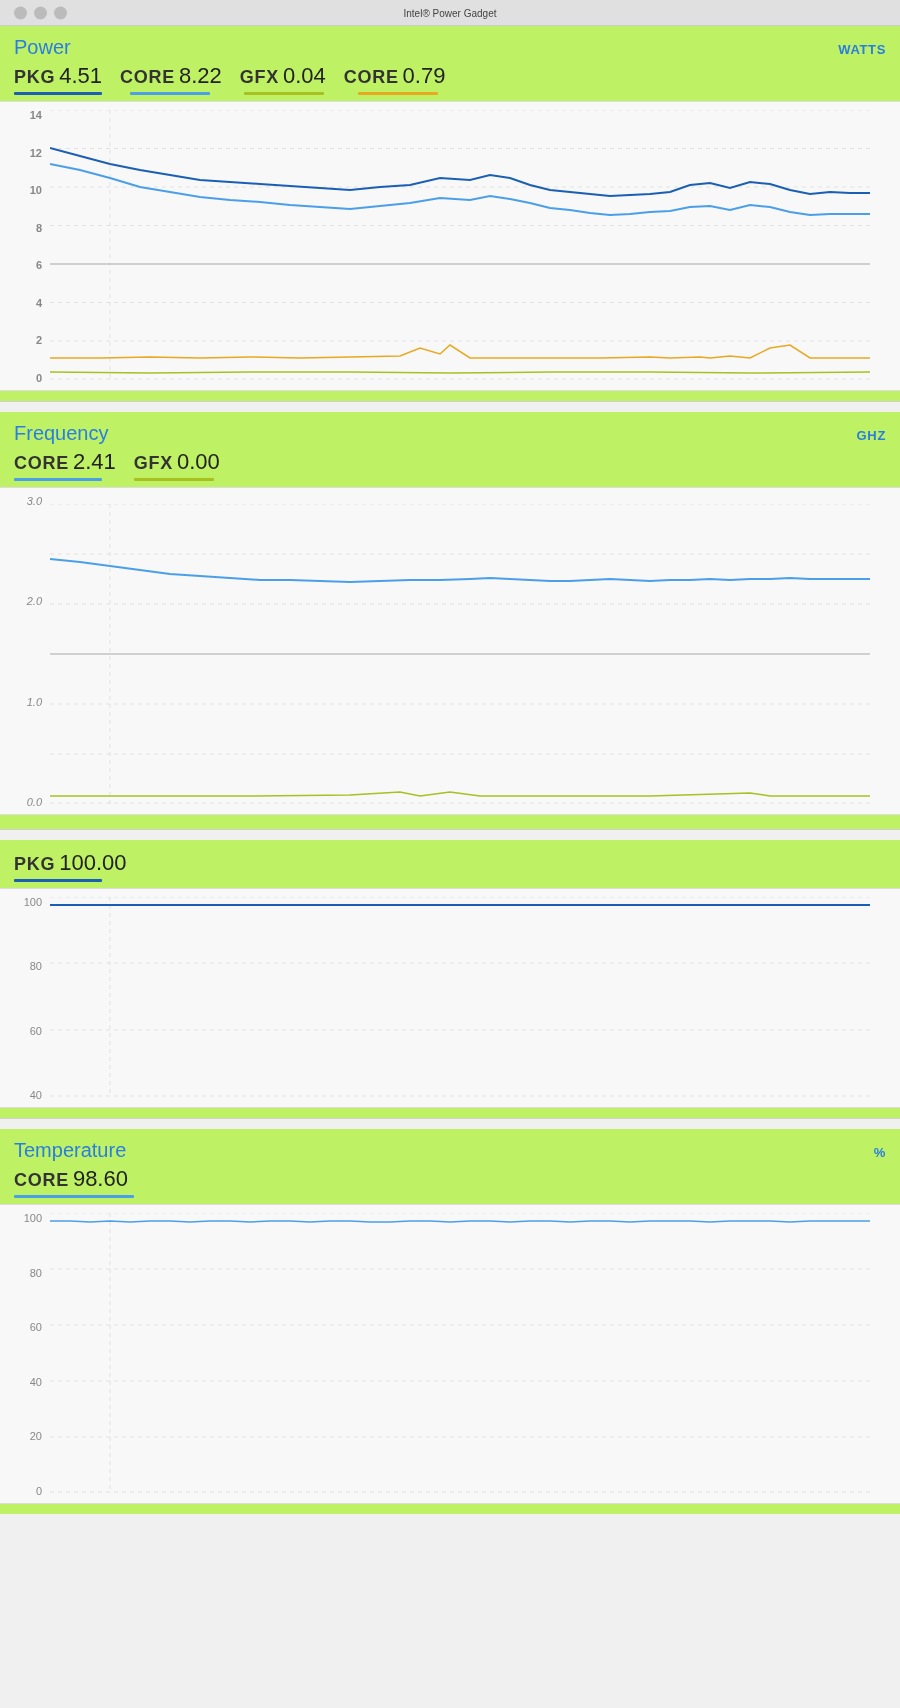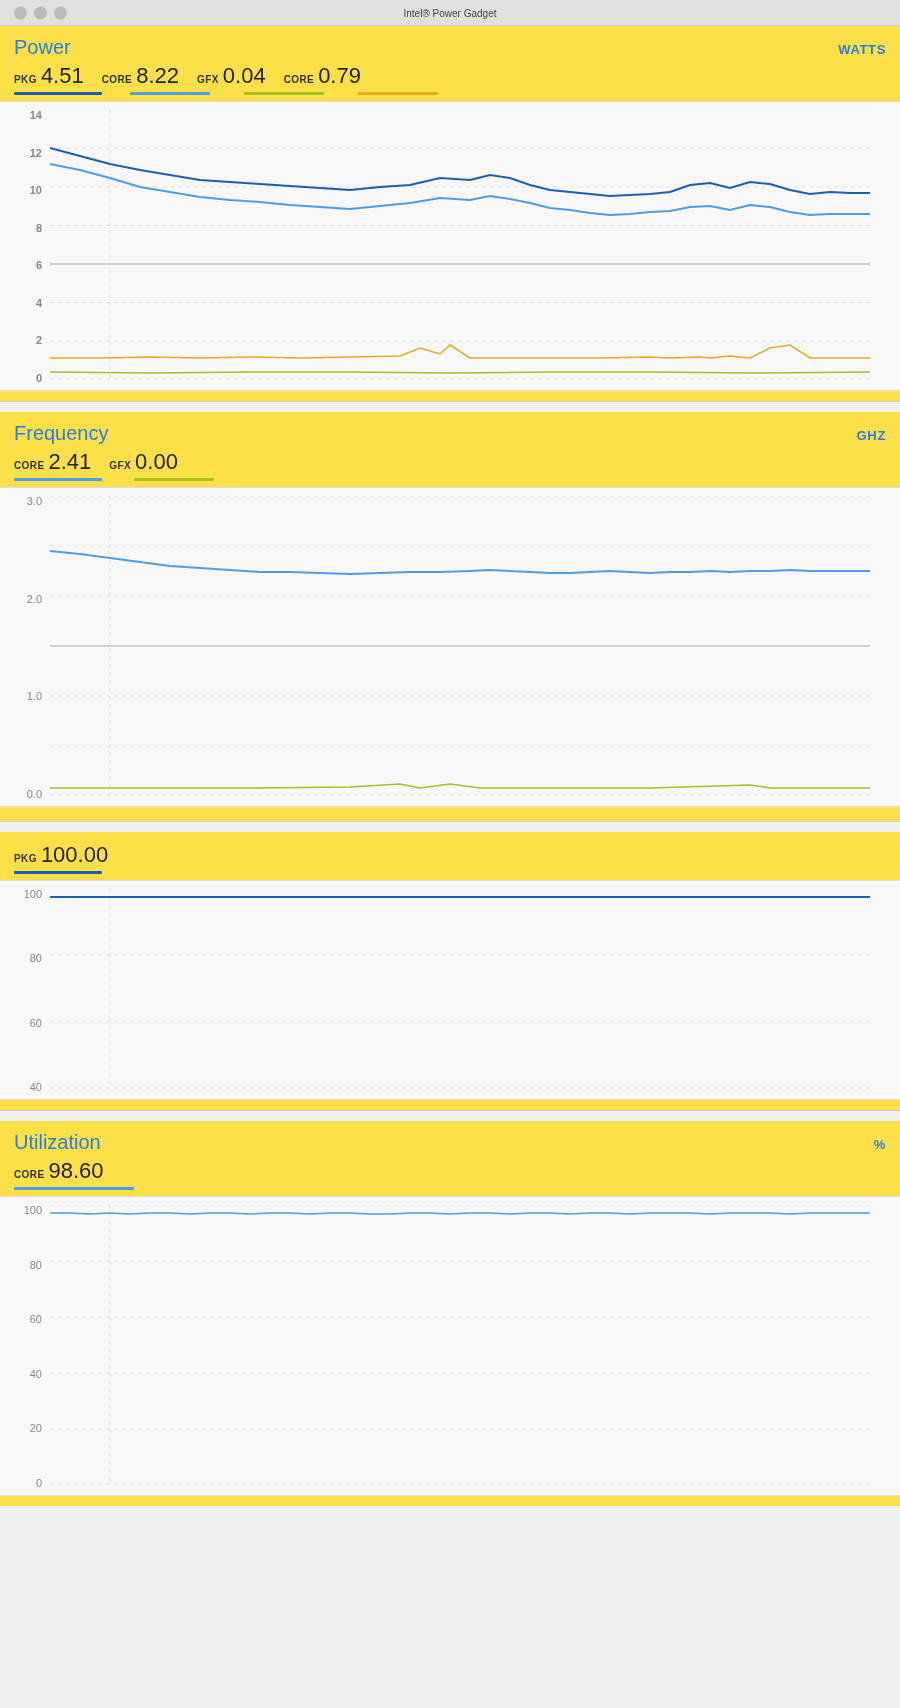--- a/index.html
+++ b/index.html
@@ -26,21 +26,21 @@
       display: flex;
       gap: 7px;
     }
     .window-btn {
       width: 13px;
       height: 13px;
       border-radius: 50%;
       background: #bbb;
     }
     .section {
-      background: #fde047;
+      background: #bef264;
       border-bottom: 1px solid #d0d0d0;
       padding: 10px 14px 0 14px;
     }
     .section-header {
       display: flex;
       justify-content: space-between;
       align-items: baseline;
       margin-bottom: 4px;
     }
     .section-title {
@@ -55,21 +55,21 @@
       letter-spacing: 0.05em;
     }
     .metrics-row {
       display: flex;
       align-items: baseline;
       gap: 0;
       margin-bottom: 2px;
       flex-wrap: nowrap;
     }
     .metric-label {
-      font-size: 10px;
+      font-size: 18px;
       font-weight: 600;
       color: #333;
       letter-spacing: 0.04em;
       margin-right: 4px;
     }
     .metric-value {
       font-size: 22px;
       font-weight: 300;
       color: #222;
       margin-right: 18px;
@@ -191,21 +191,21 @@
   </div>
   <div class="underline-row">
     <div class="ul-item">
       <div class="ul-bar" style="width:88px;background:#4a9fe8;"></div>
     </div>
     <div class="ul-item" style="margin-left:14px;">
       <div class="ul-bar" style="width:80px;background:#a8c020;"></div>
     </div>
   </div>
 
-  <div style="position:relative;margin:4px -14px;background:#f8f8f8;border-top:1px solid #ddd;border-bottom:1px solid #ddd;padding:8px 10px 6px 50px;">
+  <div style="position:relative;margin:4px -14px;background:#f8f8f8;border-top:1px solid #ddd;border-bottom:1px solid #ddd;padding:16px 10px 6px 50px;font-style:italic;">
     <div style="position:absolute;left:0;top:0;width:46px;height:100%;display:flex;flex-direction:column;justify-content:space-between;padding:8px 4px 6px 2px;">
       <span class="y-label">3.0</span>
       <span class="y-label"></span>
       <span class="y-label">2.0</span>
       <span class="y-label"></span>
       <span class="y-label">1.0</span>
       <span class="y-label"></span>
       <span class="y-label">0.0</span>
     </div>
     <svg width="820" height="300">
@@ -253,21 +253,21 @@
       <line x1="60" y1="0" x2="60" y2="200" stroke="#ccc" stroke-width="0.5" stroke-dasharray="4,4"></line>
 
       <polyline fill="none" stroke="#1a5fb4" stroke-width="2" points="0,8 30,8 60,8 100,8 150,8 200,8 250,8 300,8 350,8 400,8 450,8 500,8 550,8 600,8 650,8 700,8 750,8 800,8 820,8"></polyline>
     </svg>
   </div>
   <div class="section-bottom-pad"></div>
 </div>
 
 <div class="section" style="margin-top:10px;border-bottom:none;">
   <div class="section-header">
-    <span class="section-title">Utilization</span>
+    <span class="section-title">Temperature</span>
     <span class="section-unit">%</span>
   </div>
   <div class="metrics-row">
     <span class="metric-label">CORE</span>
     <span class="metric-value">98.60</span>
   </div>
   <div class="underline-row">
     <div class="ul-item">
       <div class="ul-bar" style="width:120px;background:#4a9fe8;"></div>
     </div>

